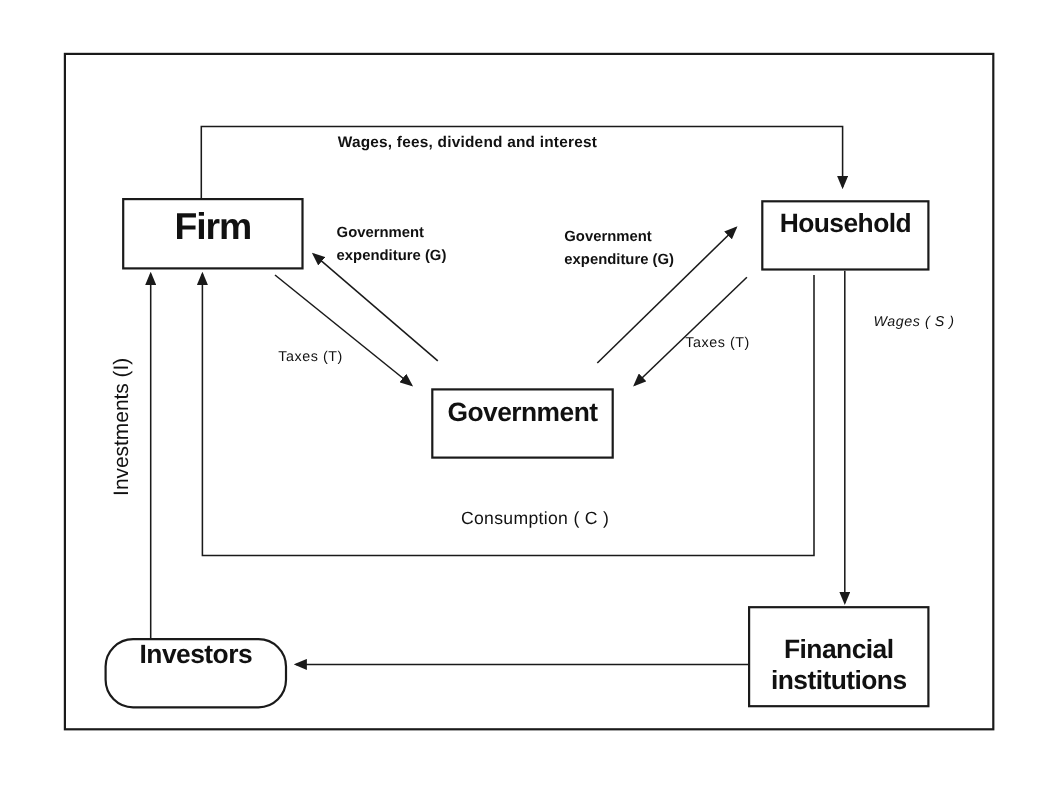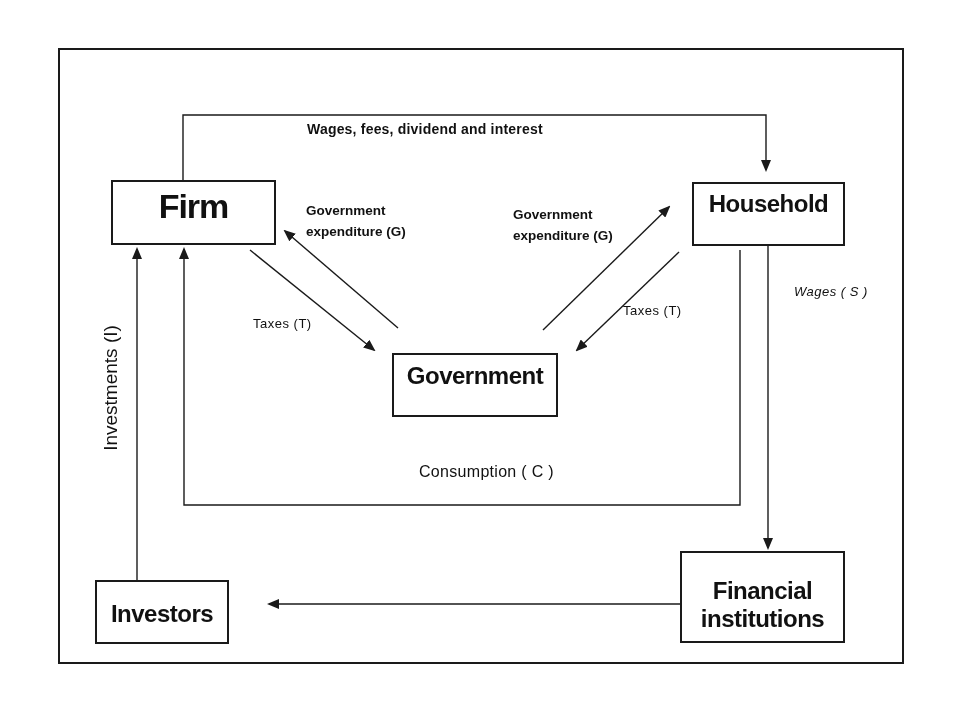--- a/index.html
+++ b/index.html
@@ -46,21 +46,21 @@
   .node .nlabel {
     font-weight: bold;
     letter-spacing: -0.5px;
     white-space: pre-line;
     line-height: 1.15;
   }
   .node-firm        { left: 111px;  top: 180px; width: 165px; height: 65px; padding-top: 5px; }
   .node-firm .nlabel { font-size: 34px; letter-spacing: -1px; }
   .node-household   { left: 680px; top: 182px; width: 153px; height: 64px; padding-top: 6px; margin-left: 12px; }
   .node-government  { left: 392px; top: 353px; width: 166px; height: 64px; padding-top: 7px; }
-  .node-investors   { left: 95px;  top: 580px; width: 134px; height: 64px; padding-top: 18px; }
+  .node-investors   { left: 95px;  top: 580px; width: 166px; height: 64px; padding-top: 0; border-radius: 26px; }
   .node-financial   { left: 680px; top: 551px; width: 165px; height: 92px; padding-top: 24px; }
   .node-household .nlabel,
   .node-government .nlabel,
   .node-investors .nlabel { font-size: 24px; }
   .node-financial .nlabel { font-size: 24px; }
 
   .flabel {
     position: absolute;
     white-space: pre-line;
     color: #111111;

